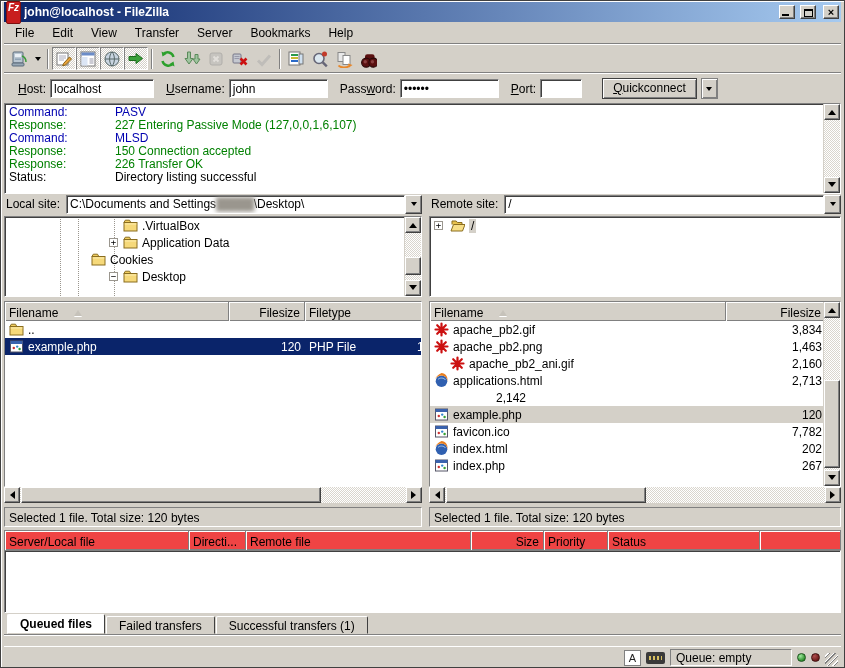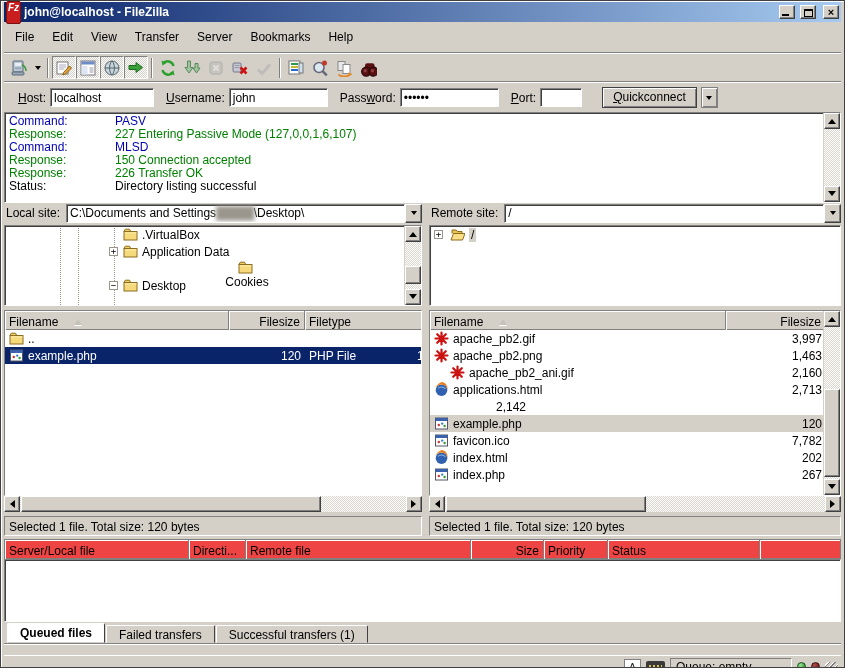--- a/index.html
+++ b/index.html
@@ -16,21 +16,21 @@
     color:#fff; font-weight:bold; font-style:italic; font-size:10px; line-height:12px; text-align:center; flex:none;}
   .title{ color:#fff; font-weight:bold; flex:1; white-space:nowrap; overflow:hidden; }
   .wbtn{ width:16px; height:14px; background:#d4d0c8; border:1px solid; border-color:#fff #404040 #404040 #fff;
     box-shadow: inset -1px -1px 0 #808080; display:flex; align-items:flex-end; justify-content:center; margin-left:2px; flex:none; cursor:default;}
   .wbtn .min{ width:7px; height:2px; background:#000; margin:0 0 2px -4px;}
   .wbtn .max{ width:9px; height:8px; border:1px solid #000; border-top:2px solid #000; margin-bottom:1px;}
   .wbtn .cls{ font-size:11px; font-weight:bold; line-height:13px; margin-bottom:0;}
   .wbtn.close{ margin-left:4px; align-items:center;}
 
   
-  .menubar{ height:30px; display:flex; align-items:center; padding-left:2px; flex:none;}
+  .menubar{ height:21px; display:flex; align-items:center; padding-left:2px; flex:none;}
   .menu-item{ padding:2px 9px; }
   .divider{ height:2px; border-top:1px solid #808080; border-bottom:1px solid #fff; flex:none;}
   .toolbar{ height:27px; display:flex; align-items:center; padding-left:3px; flex:none;}
   .tbtn{ width:24px; height:23px; display:flex; align-items:center; justify-content:center; border:1px solid transparent;}
   .tbtn svg{ width:18px; height:18px; }
   .tbtn.pressed{ border-color:#808080 #fff #fff #808080;
     background:repeating-conic-gradient(#fff 0 25%, #d4d0c8 0 50%) 0 0/2px 2px; }
   .tbtn.disabled svg{ filter:grayscale(1) opacity(.45); }
   .tbtn-arrow{ width:13px; height:23px; display:flex; align-items:center; justify-content:center;}
   .tri-dn{ width:0; height:0; border:3px solid transparent; border-top:4px solid #000; margin-top:3px;}
@@ -366,21 +366,21 @@
             <span class="toggle-box" style="left: 104px; top: 4px;">+</span>
             <span class="ticon">
               <svg width="15" height="15" viewBox="0 0 15 15">
                 <path d="M1 4.5l1.3-2.3h4.2l1.3 2.3" fill="#f2cf60" stroke="#8a6d1f"></path>
                 <rect x="1" y="4.5" width="13" height="8.5" fill="#f6d97a" stroke="#8a6d1f"></rect>
                 <path d="M1.8 6h11.5" stroke="#fcecae"></path>
               </svg>
             </span>
             <span class="tree-label">Application Data</span>
           </div>
-          <div class="tree-row" style="padding-left: 68px; flex-direction: column;">
+          <div class="tree-row" style="padding-left: 86px;">
             <span class="ticon">
               <svg width="15" height="15" viewBox="0 0 15 15">
                 <path d="M1 4.5l1.3-2.3h4.2l1.3 2.3" fill="#f2cf60" stroke="#8a6d1f"></path>
                 <rect x="1" y="4.5" width="13" height="8.5" fill="#f6d97a" stroke="#8a6d1f"></rect>
                 <path d="M1.8 6h11.5" stroke="#fcecae"></path>
               </svg>
             </span>
             <span class="tree-label">Cookies</span>
           </div>
           <div class="tree-row" style="padding-left: 118px;">
@@ -520,21 +520,21 @@
                 <span class="ficon">
                   <svg width="15" height="15" viewBox="0 0 15 15">
                     <g stroke="#cc1111" stroke-width="2.2" stroke-linecap="round">
                       <path d="M7.5 1.5v12M1.5 7.5h12M3.2 3.2l8.6 8.6M11.8 3.2l-8.6 8.6"></path>
                     </g>
                   </svg>
                 </span>
                 <span>apache_pb2.gif</span>
               </span>
               <span class="cell right" style="width: 100px;">
-                <span>3,997</span>
+                <span>3,834</span>
               </span>
             </div>
             <div class="file-row">
               <span class="cell" style="width: 296px;">
                 <span class="ficon">
                   <svg width="15" height="15" viewBox="0 0 15 15">
                     <g stroke="#cc1111" stroke-width="2.2" stroke-linecap="round">
                       <path d="M7.5 1.5v12M1.5 7.5h12M3.2 3.2l8.6 8.6M11.8 3.2l-8.6 8.6"></path>
                     </g>
                   </svg>

